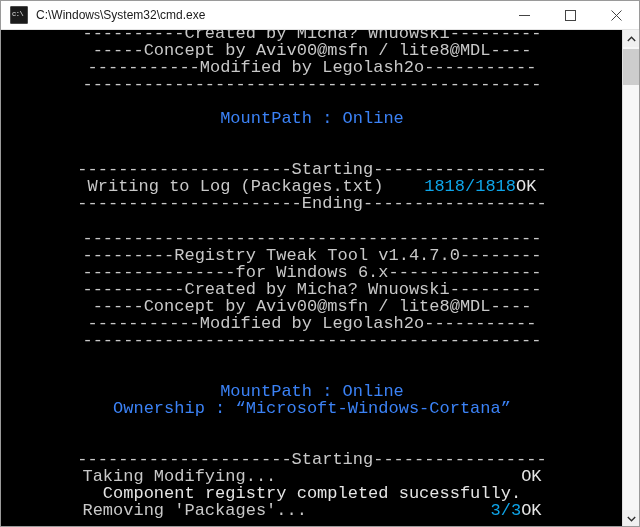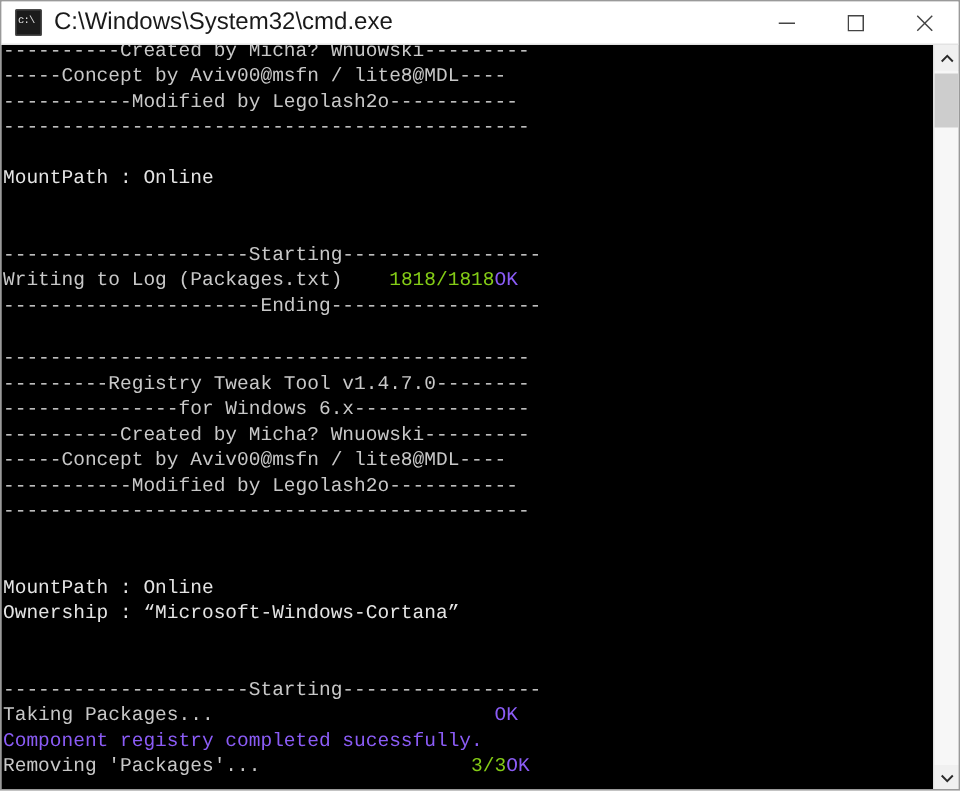--- a/index.html
+++ b/index.html
@@ -51,21 +51,21 @@
     position: absolute;
     left: 1px;
     top: 0px;
     font-family: "Liberation Mono", monospace;
     font-size: 7px;
     line-height: 14px;
     color: #e8e8e8;
     letter-spacing: -0.5px;
   }
   #title-text {
-    font-size: 16px;
+    font-size: 12px;
     color: #1a1a1a;
     white-space: nowrap;
     font-family: "Liberation Sans", sans-serif;
     flex: 1 1 auto;
   }
   .winbtn {
     width: 46px;
     height: 28px;
     display: flex;
     align-items: center;
@@ -87,33 +87,34 @@
     overflow: hidden;
     padding: 0;
     position: relative;
   }
   #lines {
     position: relative;
     margin-top: -5px;
   }
   .line {
     font-family: "Liberation Mono", "DejaVu Sans Mono", monospace;
-    font-size: 13px;
+    font-size: 17px;
     line-height: 17.05px;
     height: 17.05px;
     white-space: pre;
     color: #cccccc;
     letter-spacing: 0px;
     padding-left: 1px;
     overflow: hidden;
+    text-align: center;
   }
   .c-gray   { color: #c8c8c8; }
-  .c-cyan   { color: #e5e5e5; }
-  .c-green  { color: #8b5cf6; }
-  .c-yellow { color: #84cc16; }
+  .c-cyan   { color: #3b82f6; }
+  .c-green  { color: #e5e5e5; }
+  .c-yellow { color: #0ea5e9; }
 
   
   #scrollbar {
     width: 17px;
     flex: 0 0 17px;
     background: #f0f0f0;
     border-left: 1px solid #e0e0e0;
     position: relative;
     box-sizing: border-box;
   }
@@ -193,21 +194,21 @@
           <div class="line"><span class="c-gray">-----Concept by Aviv00@msfn / lite8@MDL----</span></div>
           <div class="line"><span class="c-gray">-----------Modified by Legolash2o-----------</span></div>
           <div class="line"><span class="c-gray">---------------------------------------------</span></div>
           <div class="line">&nbsp;</div>
           <div class="line">&nbsp;</div>
           <div class="line"><span class="c-cyan">MountPath : Online</span></div>
           <div class="line"><span class="c-cyan">Ownership : “Microsoft-Windows-Cortana”</span></div>
           <div class="line">&nbsp;</div>
           <div class="line">&nbsp;</div>
           <div class="line"><span class="c-gray">---------------------Starting-----------------</span></div>
-          <div class="line"><span class="c-gray">Taking Packages...                        </span><span class="c-green">OK</span></div>
+          <div class="line"><span class="c-gray">Taking Modifying...                        </span><span class="c-green">OK</span></div>
           <div class="line"><span class="c-green">Component registry completed sucessfully.</span></div>
           <div class="line"><span class="c-gray">Removing 'Packages'...                  </span><span class="c-yellow">3/3</span><span class="c-green">OK</span></div>
         </div>
     </div>
 
     <div id="scrollbar">
       <div id="sb-track">
         <div id="sb-thumb"></div>
       </div>
       <div class="sb-arrow" id="sb-up">

